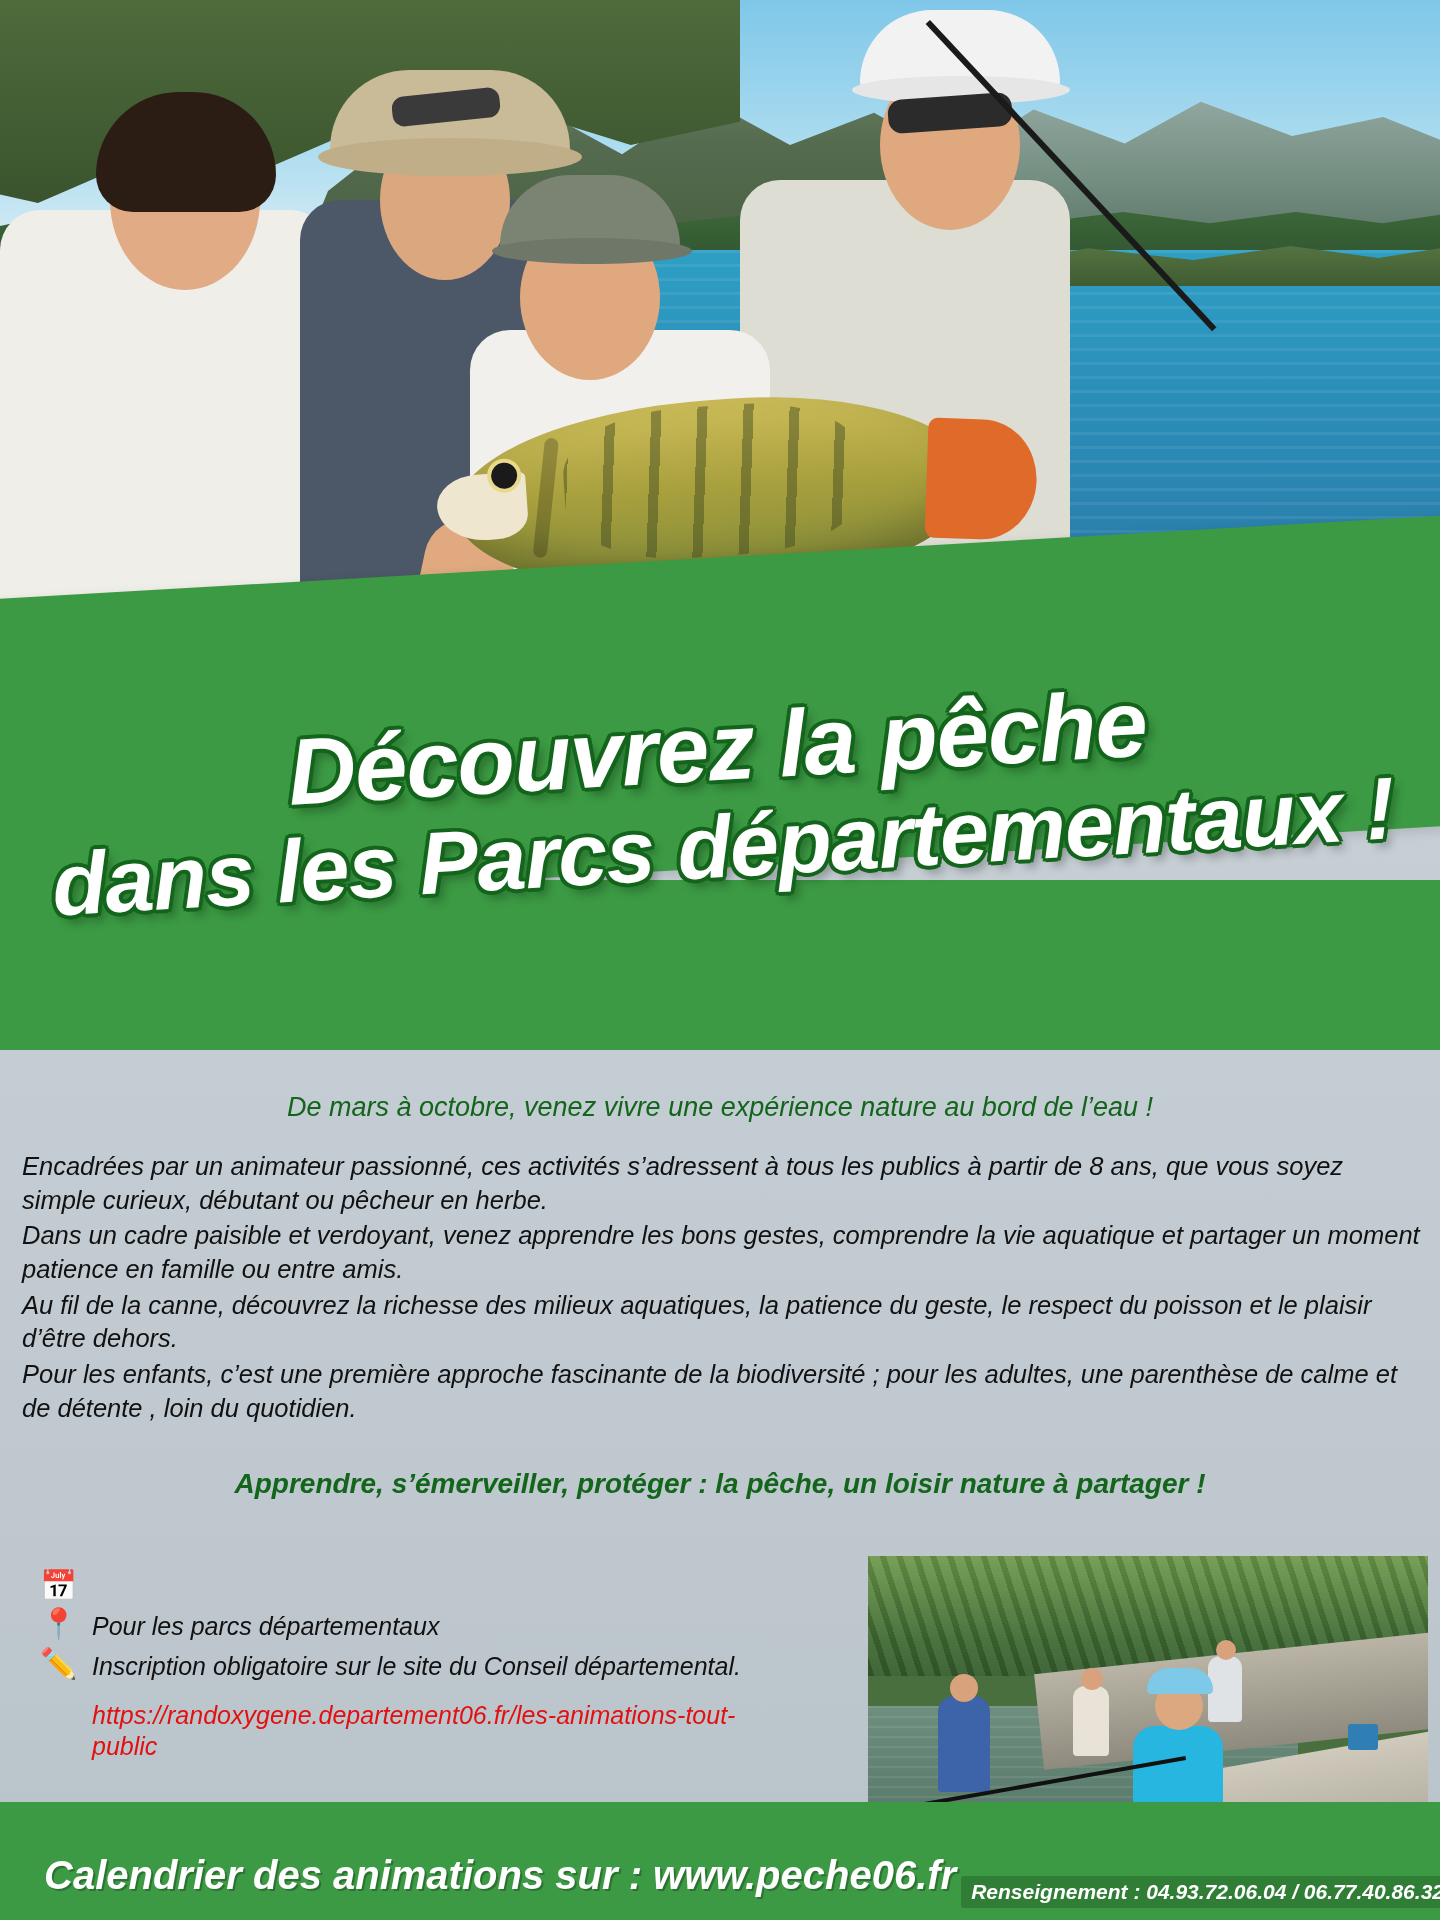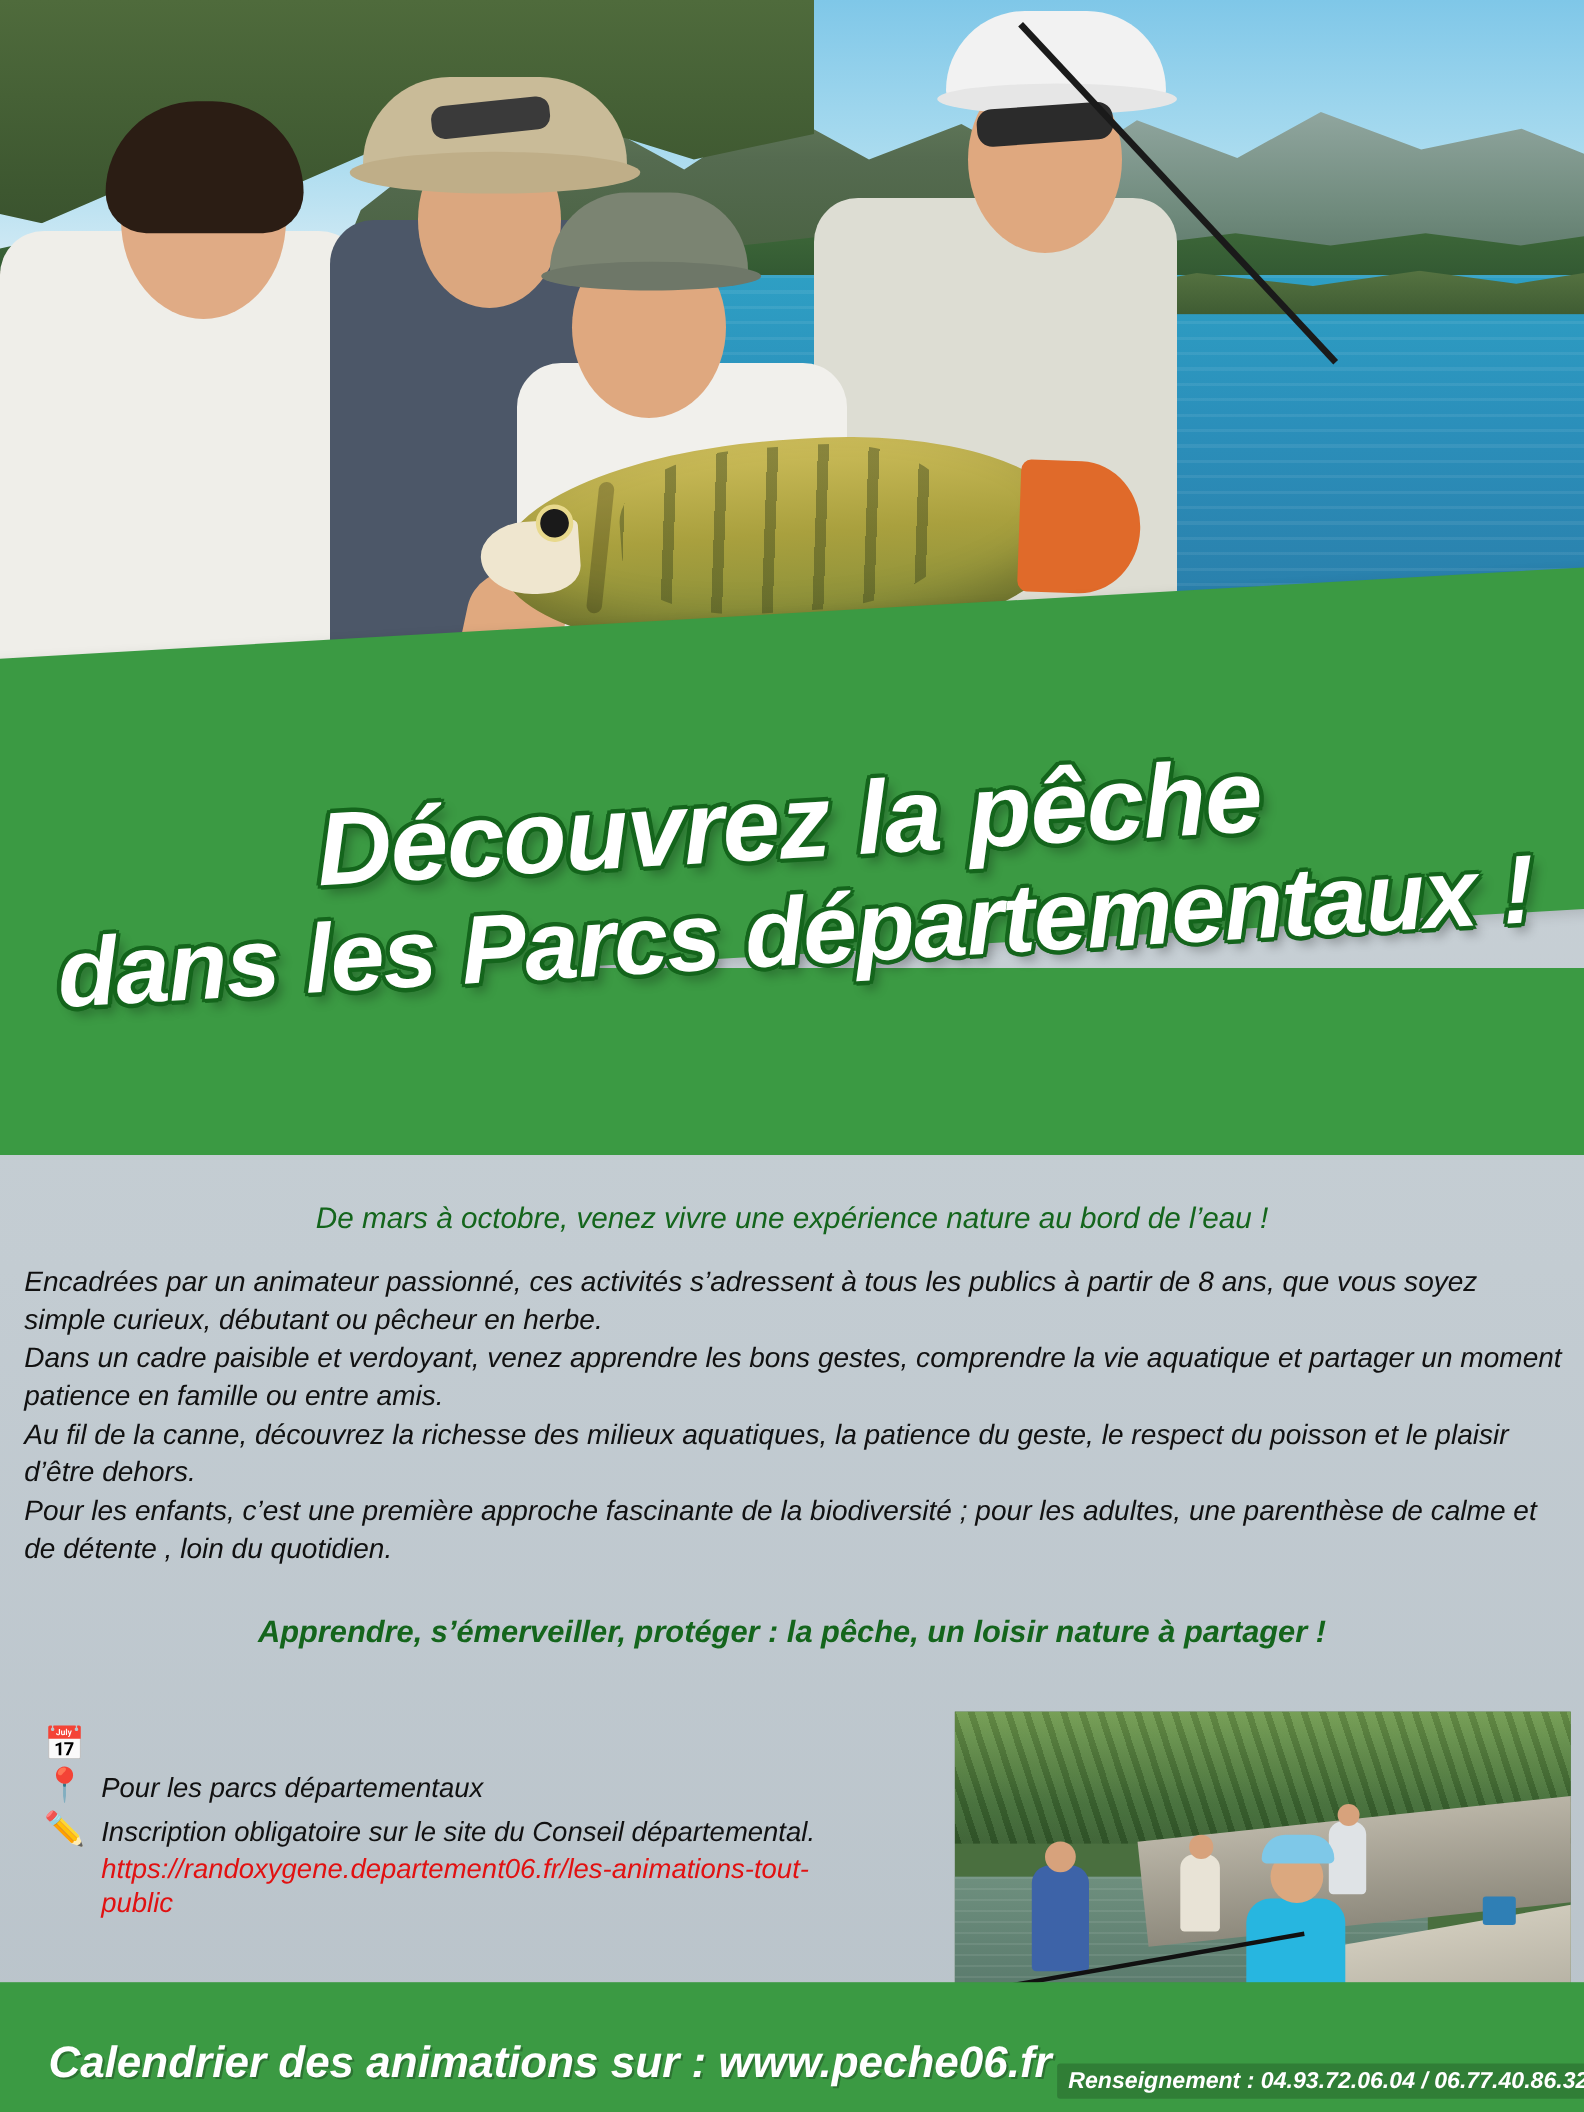--- a/index.html
+++ b/index.html
@@ -254,21 +254,21 @@
     font-style: italic;
     line-height: 1.25;
     padding-top: 3px;
   }
   .info-link {
     display: block;
     color: #e11111;
     font-size: 25px;
     font-style: italic;
     text-decoration: none;
-    margin-top: 2px;
+    margin-top: 18px;
   }
 
   
   .photo-bottom {
     position: absolute;
     right: 12px; top: 1556px;
     width: 560px; height: 300px;
     overflow: hidden;
     background: #4a6f3f;
   }

